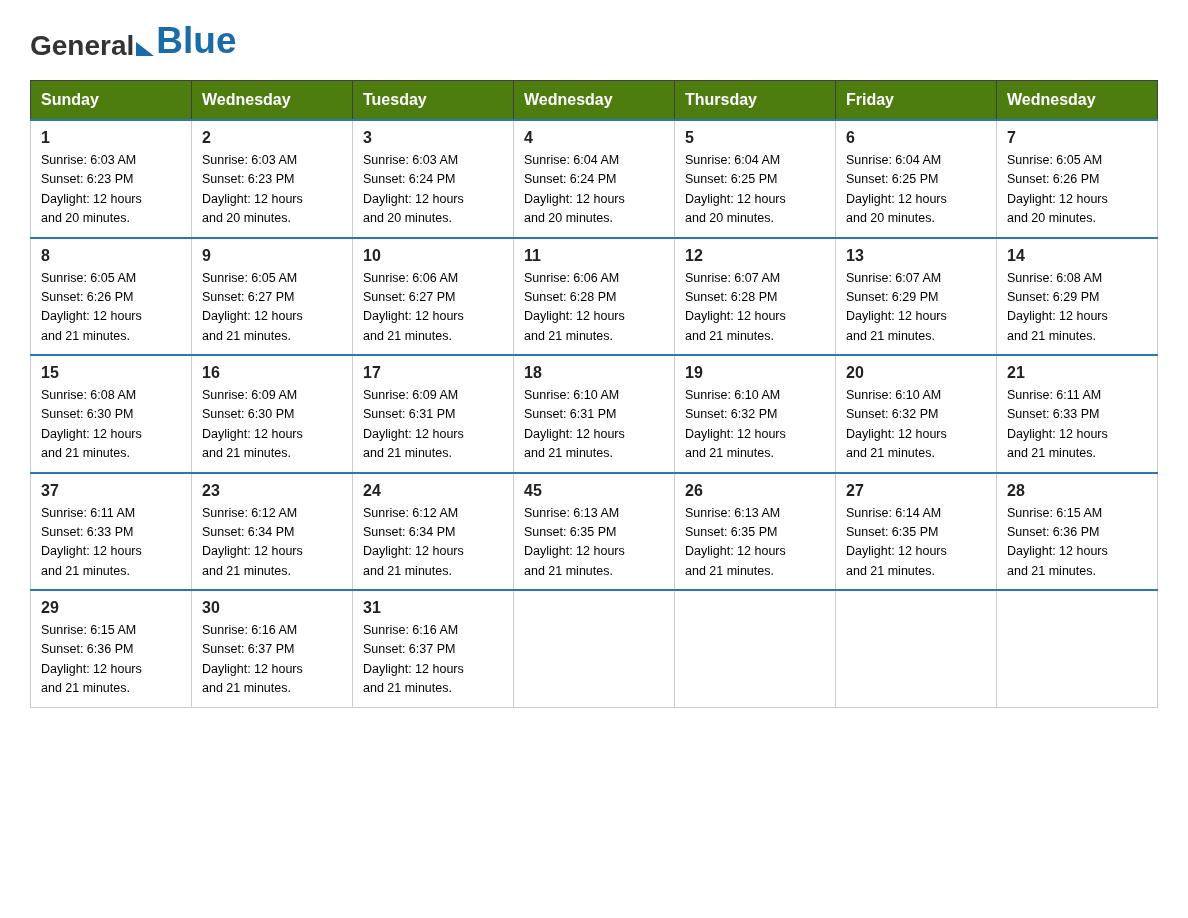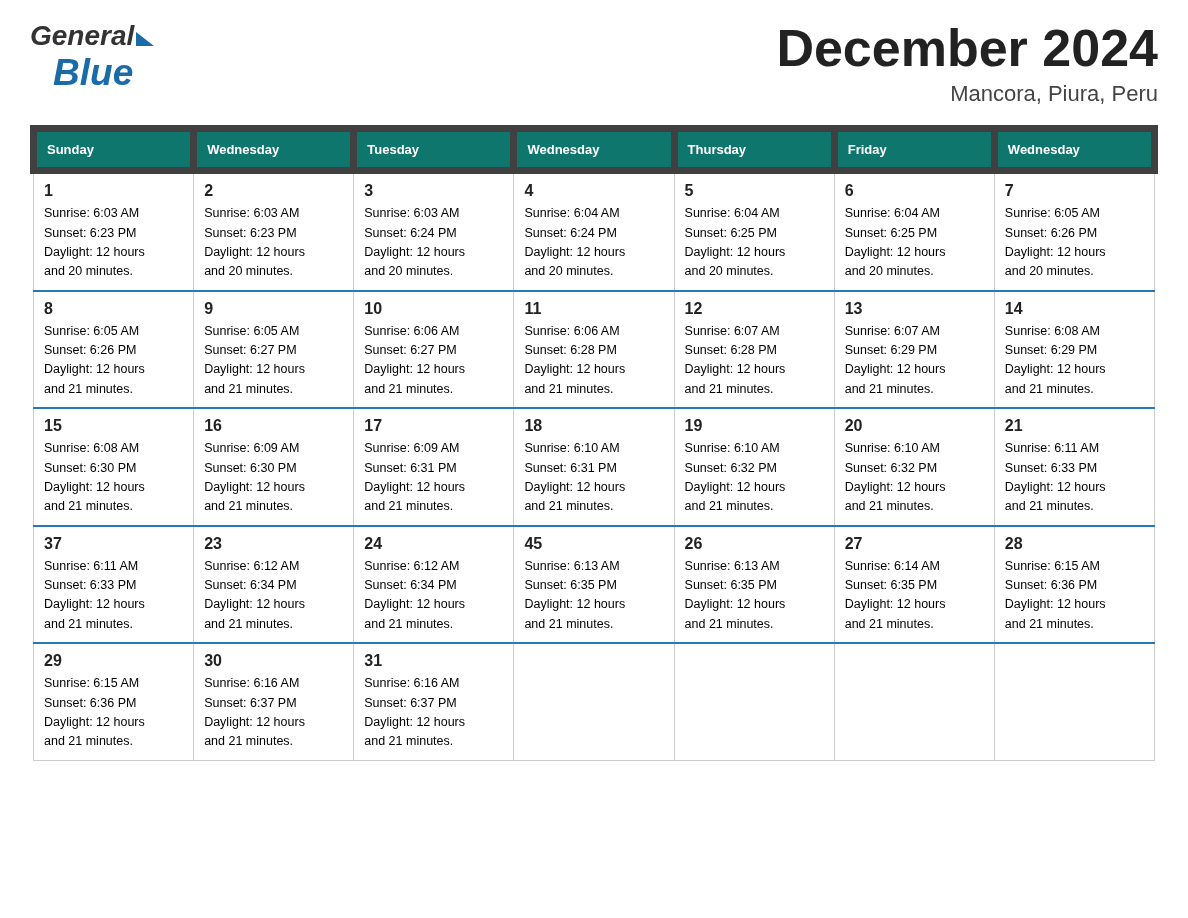--- a/index.html
+++ b/index.html
@@ -32,23 +32,21 @@
       display: inline-block;
     }
     .logo-blue {
       font-size: 37px;
       font-weight: bold;
       color: #1a6ca8;
       margin-left: 2px;
     }
     .logo-wrapper {
       display: flex;
-      flex-direction: column;
-      align-items: center;
-      font-style: italic;
+      align-items: flex-end;
     }
     .logo-top-row {
       display: flex;
       align-items: center;
     }
     .title-block {
       text-align: right;
     }
     .calendar-title {
       font-size: 52px;
@@ -59,27 +57,27 @@
     .calendar-subtitle {
       font-size: 22px;
       color: #444;
       margin-top: 4px;
     }
     table {
       width: 100%;
       border-collapse: collapse;
     }
     thead tr th {
-      background-color: #0f766e;
+      background-color: #4d7c0f;
       color: #fff;
-      font-size: 13px;
+      font-size: 16px;
       font-weight: bold;
       padding: 10px 10px;
       text-align: left;
-      border: 7px solid #404040;
+      border: 1px solid #404040;
     }
     tbody tr td {
       vertical-align: top;
       padding: 8px 10px;
       border: 1px solid #ccc;
       width: 14.28%;
       min-height: 100px;
     }
     tbody tr {
       border-top: 2px solid #2878b8;
@@ -102,24 +100,20 @@
 </head>
 <body>
 
 <div class="header">
   <div class="logo-wrapper">
     <div class="logo-top-row">
       <span class="logo-text-general">General</span>
       <span class="logo-arrow"></span>
     </div>
     <span class="logo-blue">Blue</span>
-  </div>
-  <div class="title-block">
-    <div class="calendar-title">December 2024</div>
-    <div class="calendar-subtitle">Mancora, Piura, Peru</div>
   </div>
 </div>
 
 <table>
   <thead>
     <tr>
     <th>Sunday</th>
         <th>Wednesday</th>
         <th>Tuesday</th>
         <th>Wednesday</th>

